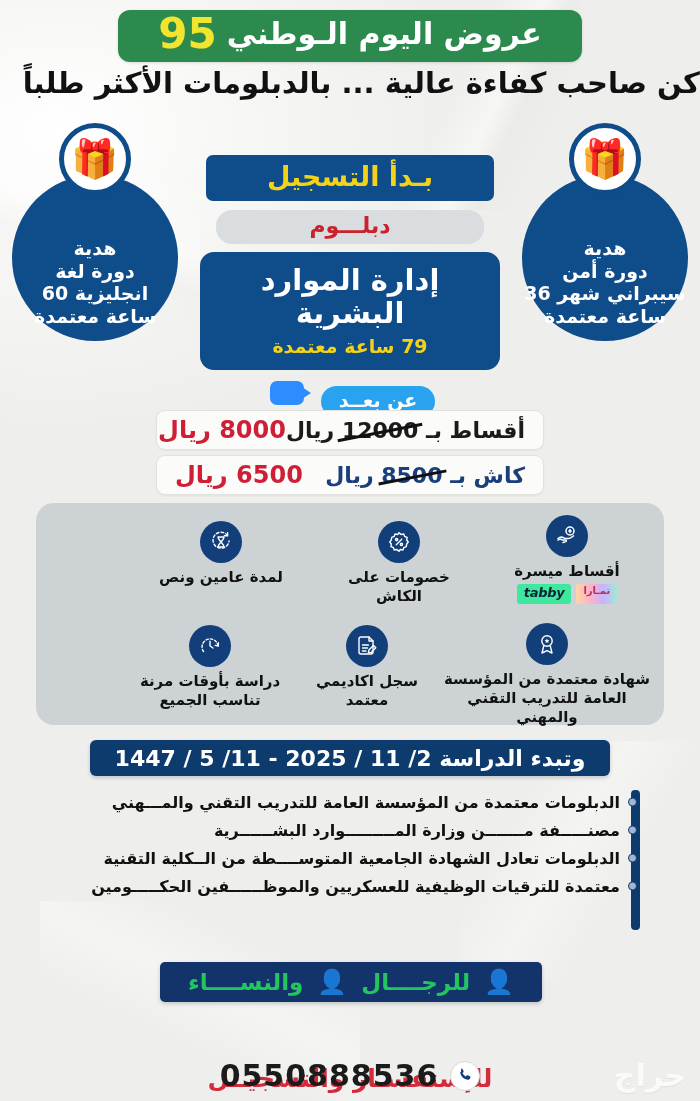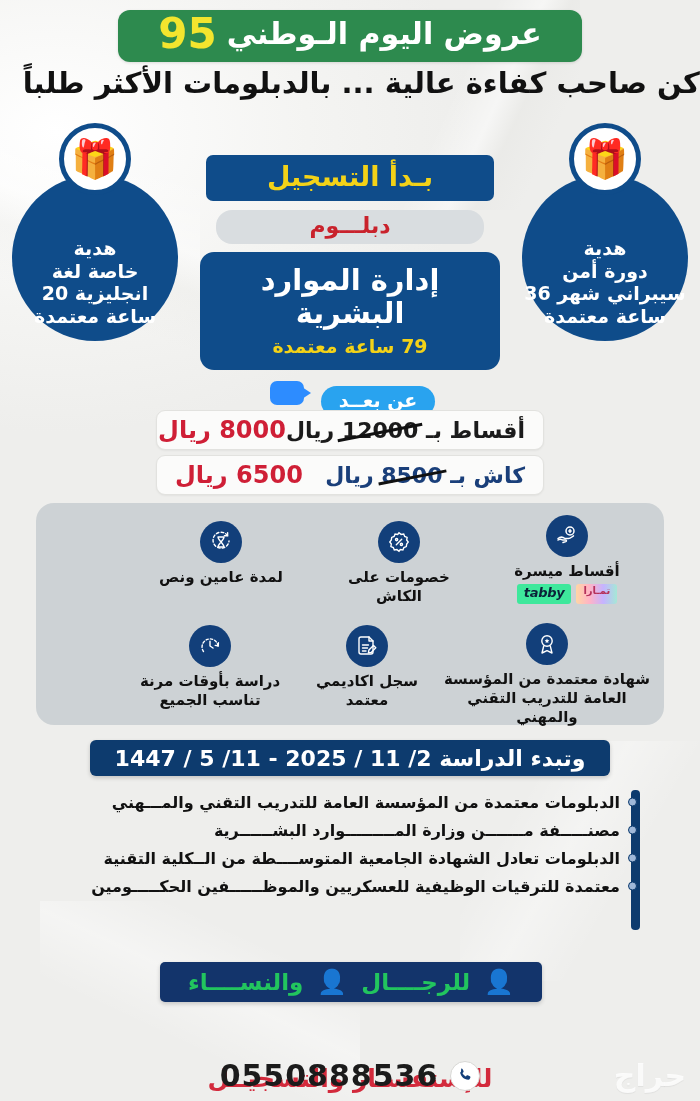--- a/index.html
+++ b/index.html
@@ -169,22 +169,22 @@
     </div>
   </div>
   <div class="subhead">كن صاحب كفاءة عالية ... بالدبلومات الأكثر طلباً</div>
 
   <div class="gift left">
     <div class="giftbadge">
       <span class="box">🎁</span>
     </div>
     <div class="lines">
       <span>هدية</span>
-      <span>خاصة لغة</span>
-      <span>انجليزية 20</span>
+      <span>دورة لغة</span>
+      <span>انجليزية 60</span>
       <span>ساعة معتمدة</span>
     </div>
   </div>
 
   <div class="gift right">
     <div class="giftbadge">
       <span class="box">🎁</span>
     </div>
     <div class="lines">
       <span>هدية</span>

